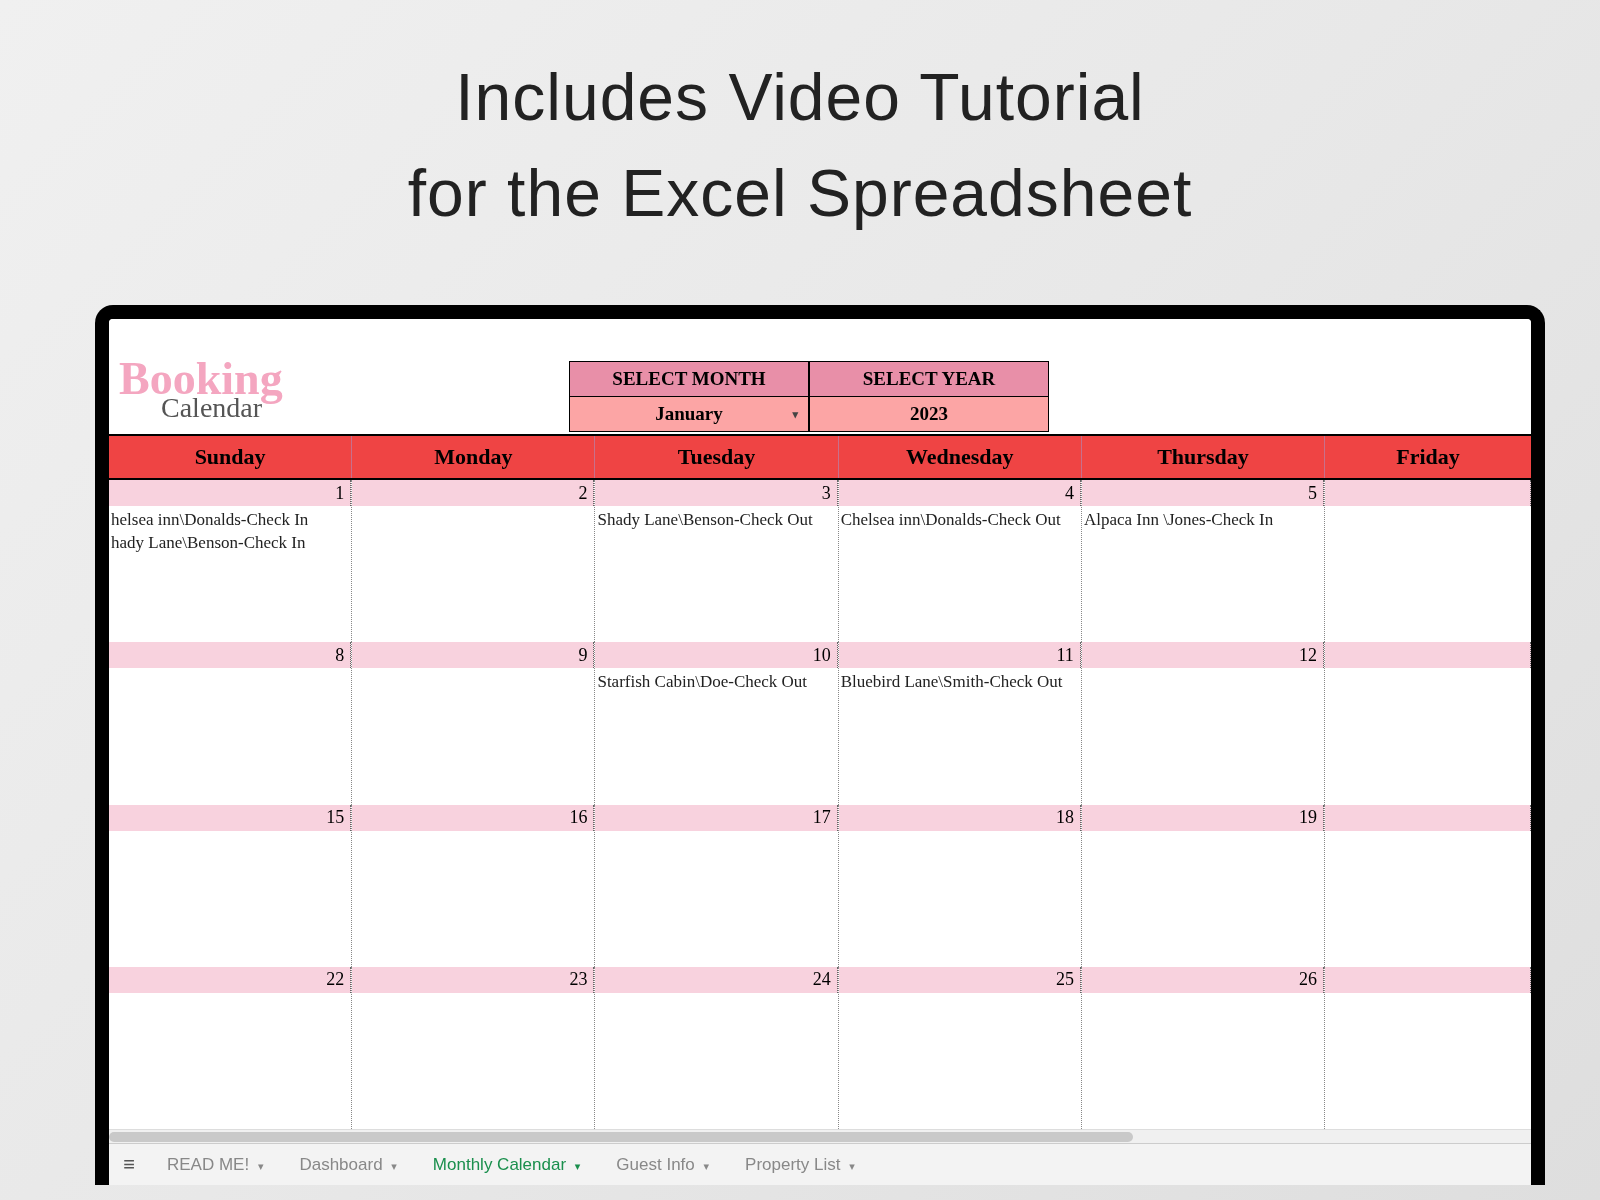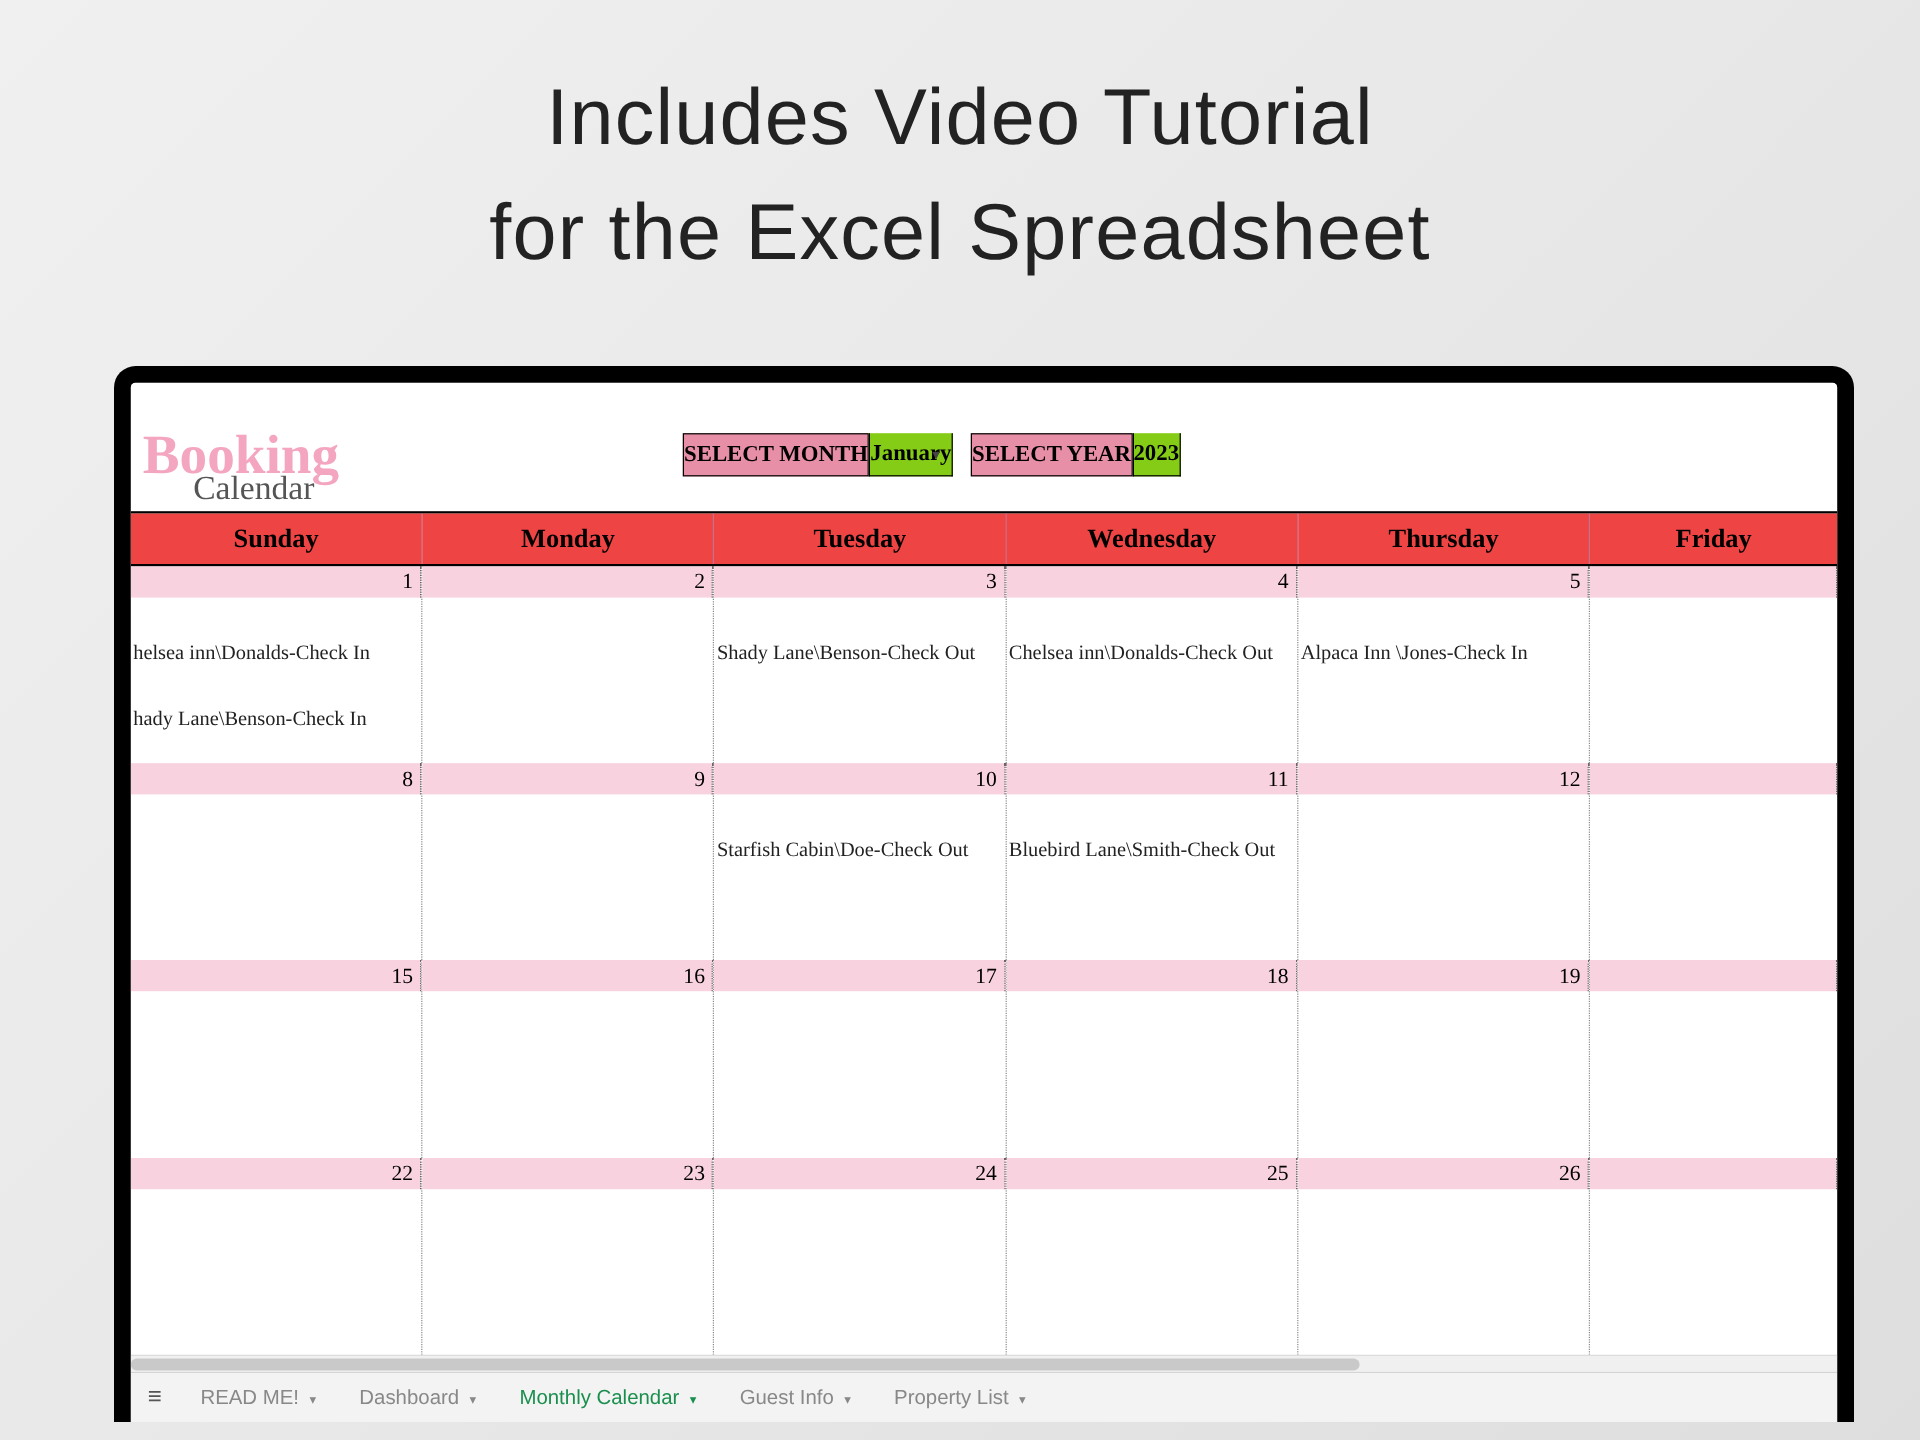--- a/index.html
+++ b/index.html
@@ -62,34 +62,34 @@
     color: #555;
     margin-left: 42px;
     margin-top: -6px;
   }
   .selectors {
     display: flex;
     margin-left: 200px;
   }
   .sel-col {
     display: flex;
-    flex-direction: row;
+    flex-direction: column;
     width: 240px;
   }
   .sel-head {
     background: #e88fa8;
     border: 1px solid #000;
     text-align: center;
     font-weight: bold;
     font-size: 19px;
     padding: 6px 0;
     color: #000;
   }
   .sel-val {
-    background: #84cc16;
+    background: #fca5a5;
     border: 1px solid #000;
     border-top: none;
     text-align: center;
     font-weight: bold;
     font-size: 19px;
     padding: 6px 0;
     color: #000;
     position: relative;
   }
   .sel-val .caret {
@@ -142,21 +142,20 @@
     flex: 1;
     font-size: 17px;
     color: #222;
     padding: 3px 2px;
     overflow: hidden;
     line-height: 1.35;
   }
   .cellbody div {
     white-space: nowrap;
     overflow: hidden;
-    margin-top: 32px;
   }
   .tabs {
     height: 42px;
     background: #f3f3f3;
     border-top: 1px solid #ccc;
     display: flex;
     align-items: center;
     font-family: Arial, sans-serif;
     font-size: 17px;
     color: #888;

